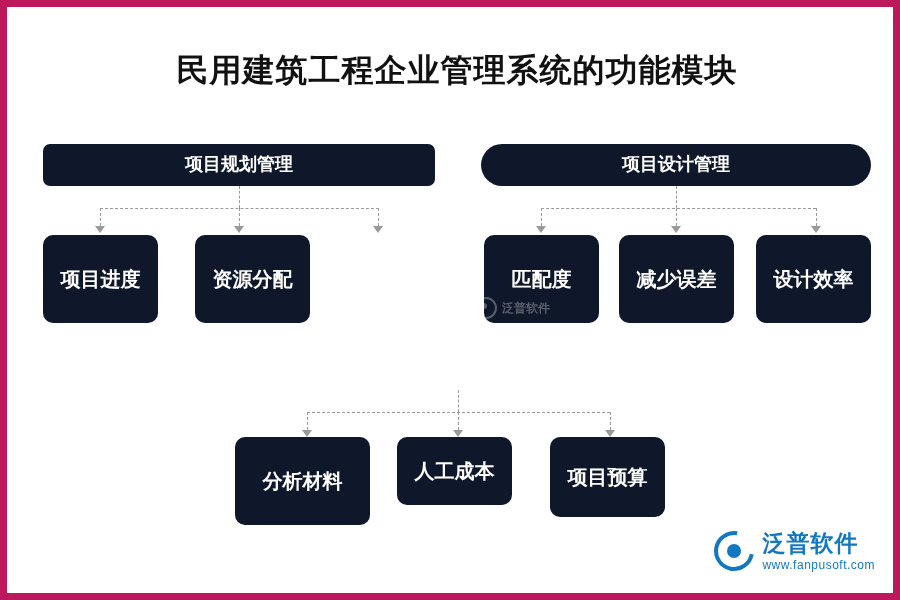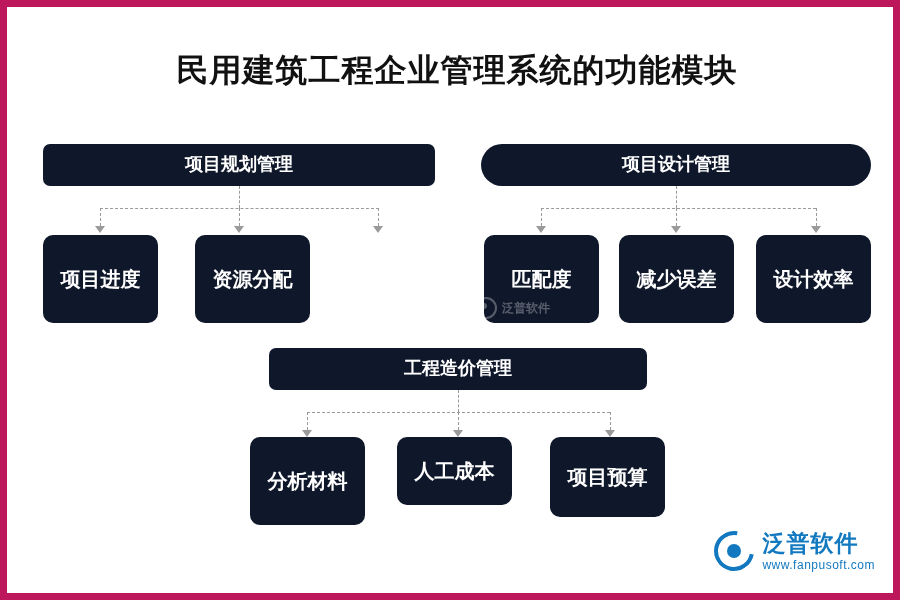--- a/index.html
+++ b/index.html
@@ -197,32 +197,31 @@
 
   <div class="node child" style="left:477px; top:228px; width:115px; height:88px;">匹配度</div>
   <div class="node child" style="left:749px; top:228px; width:115px; height:88px;">设计效率</div>
   <div class="node child" style="left:612px; top:228px; width:115px; height:88px;">减少误差</div>
 
   <div class="watermark-center">
     <div class="wm-mark"></div>
     <div class="wm-text">泛普软件</div>
   </div>
 
-  <div class="node parent" style="left:262px; top:341px; width:378px; height:42px;">工程造价管理</div>
 
   <div class="connector conn-v" style="left:451px; top:383px; height:22px;"></div>
   <div class="connector conn-h" style="left:300px; top:405px; width:303px;"></div>
   <div class="connector conn-v" style="left:300px; top:405px; height:18px;"></div>
   <div class="connector conn-v" style="left:451px; top:405px; height:18px;"></div>
   <div class="connector conn-v" style="left:603px; top:405px; height:18px;"></div>
   <div class="arrow" style="left:295px; top:423px;"></div>
   <div class="arrow" style="left:446px; top:423px;"></div>
   <div class="arrow" style="left:598px; top:423px;"></div>
 
-  <div class="node child" style="left:243px; top:430px; width:115px; height:88px;">分析材料</div>
+  <div class="node child" style="left:228px; top:430px; width:135px; height:88px;">分析材料</div>
   <div class="node child" style="left:390px; top:430px; width:115px; height:68px;">人工成本</div>
   <div class="node child" style="left:543px; top:430px; width:115px; height:80px;">项目预算</div>
 
   <div class="logo">
     <div class="logo-mark">
       <div class="ring"></div>
       <div class="dot"></div>
     </div>
     <div class="logo-text">
       <div class="logo-name">泛普软件</div>

